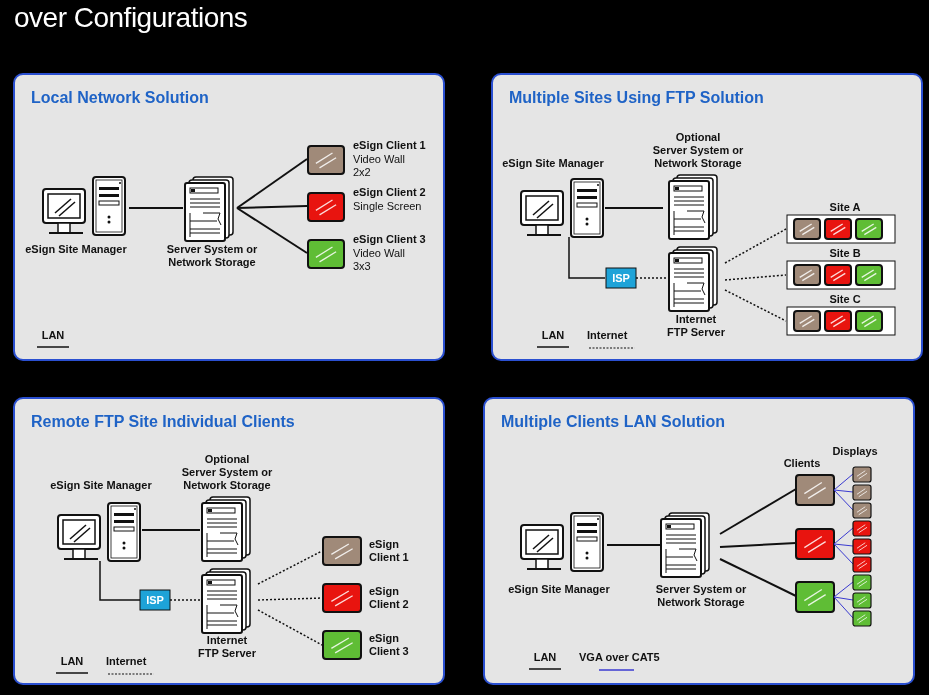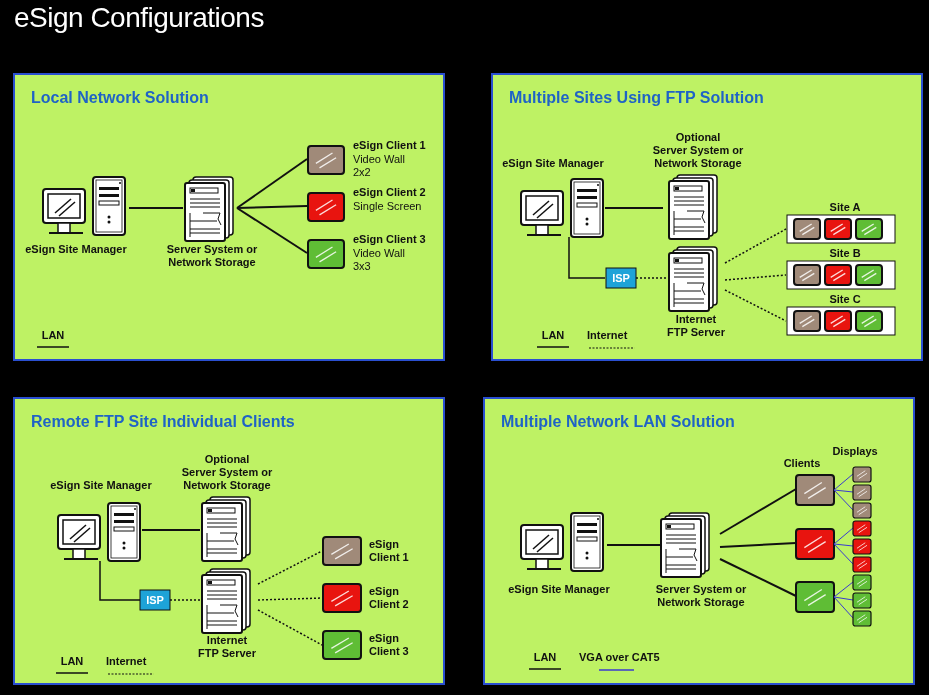--- a/index.html
+++ b/index.html
@@ -1,28 +1,28 @@
 <!DOCTYPE html>
 <html><head>
 <meta charset="utf-8">
 <style>
   html,body{margin:0;padding:0;}
   body{width:929px;height:695px;background:#000;position:relative;overflow:hidden;font-family:"Liberation Sans",sans-serif;}
   .page-title{position:absolute;left:14px;top:2px;font-size:28px;color:#fff;font-weight:normal;letter-spacing:-0.5px;}
-  .card{position:absolute;background:#bef264;border:2px solid #2a4fd0;border-radius:0;box-sizing:border-box;}
+  .card{position:absolute;background:#e5e5e5;border:2px solid #2a4fd0;border-radius:10px;box-sizing:border-box;}
   .card-title{position:absolute;left:16px;top:14px;color:#1f63c6;font-weight:bold;font-size:16px;}
   .card svg{position:absolute;left:0;top:0;}
   svg text{font-family:"Liberation Sans",sans-serif;}
   .lbl{font-size:11px;font-weight:bold;fill:#111;}
   .lbln{font-size:11px;fill:#111;}
 </style>
 </head>
 <body>
 
-<div class="page-title">eSign Configurations</div>
+<div class="page-title">over Configurations</div>
 
 <div class="card" style="left:13px;top:73px;width:432px;height:288px;">
   <div class="card-title">Local Network Solution</div>
   <svg id="p1" width="432" height="288">
       <g transform="translate(28,110)">
         <rect x="0" y="4" width="42" height="34" rx="3" fill="#fff" stroke="#111" stroke-width="2"></rect>
         <rect x="5" y="9" width="32" height="24" fill="#fff" stroke="#111" stroke-width="1.5"></rect>
         <line x1="12" y1="28" x2="28" y2="14" stroke="#111" stroke-width="1.5"></line>
         <line x1="16" y1="31" x2="32" y2="17" stroke="#111" stroke-width="1.5"></line>
         <rect x="15" y="38" width="12" height="10" fill="#fff" stroke="#111" stroke-width="1.5"></rect>
@@ -301,21 +301,21 @@
       <text x="354" y="243" class="lbl" text-anchor="start">eSign</text>
       <text x="354" y="256" class="lbl" text-anchor="start">Client 3</text>
       <text x="57" y="266" class="lbl" text-anchor="middle">LAN</text>
       <line x1="41" y1="274" x2="73" y2="274" stroke="#111" stroke-width="1.5"></line>
       <text x="91" y="266" class="lbl" text-anchor="start">Internet</text>
       <line x1="93" y1="275" x2="138.6" y2="275" stroke="#111" stroke-width="1.2" stroke-dasharray="2,1.5"></line>
     </svg>
 </div>
 
 <div class="card" style="left:483px;top:397px;width:432px;height:288px;">
-  <div class="card-title">Multiple Network LAN Solution</div>
+  <div class="card-title">Multiple Clients LAN Solution</div>
   <svg id="p4" width="432" height="288">
       <g transform="translate(36,122)">
         <rect x="0" y="4" width="42" height="34" rx="3" fill="#fff" stroke="#111" stroke-width="2"></rect>
         <rect x="5" y="9" width="32" height="24" fill="#fff" stroke="#111" stroke-width="1.5"></rect>
         <line x1="12" y1="28" x2="28" y2="14" stroke="#111" stroke-width="1.5"></line>
         <line x1="16" y1="31" x2="32" y2="17" stroke="#111" stroke-width="1.5"></line>
         <rect x="15" y="38" width="12" height="10" fill="#fff" stroke="#111" stroke-width="1.5"></rect>
         <line x1="6" y1="48" x2="40" y2="48" stroke="#111" stroke-width="2"></line>
         <rect x="50" y="-8" width="32" height="58" rx="3" fill="#fff" stroke="#111" stroke-width="2"></rect>
         <rect x="53" y="-5" width="26" height="52" fill="#fff" stroke="#111" stroke-width="0.8"></rect>

